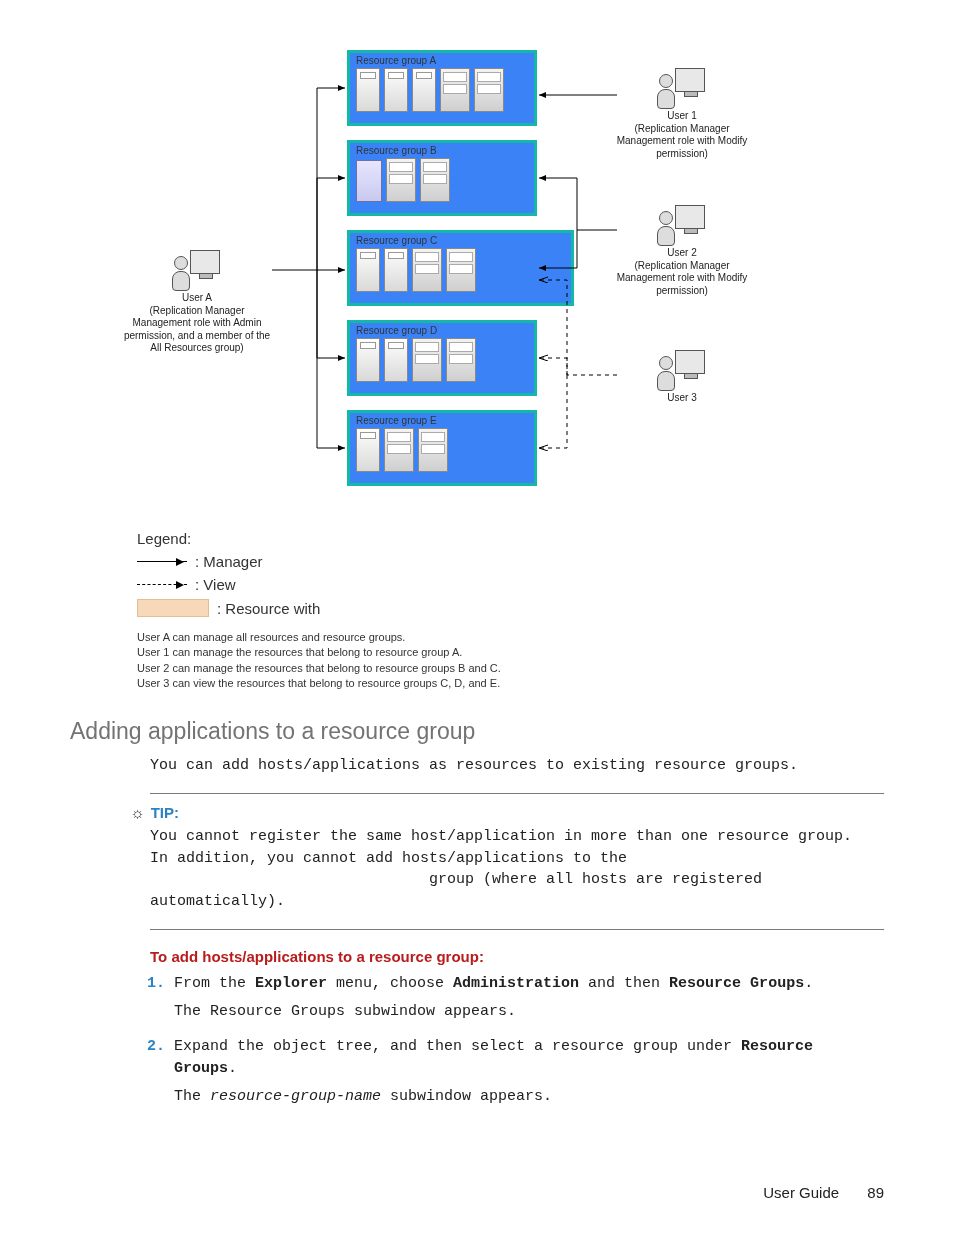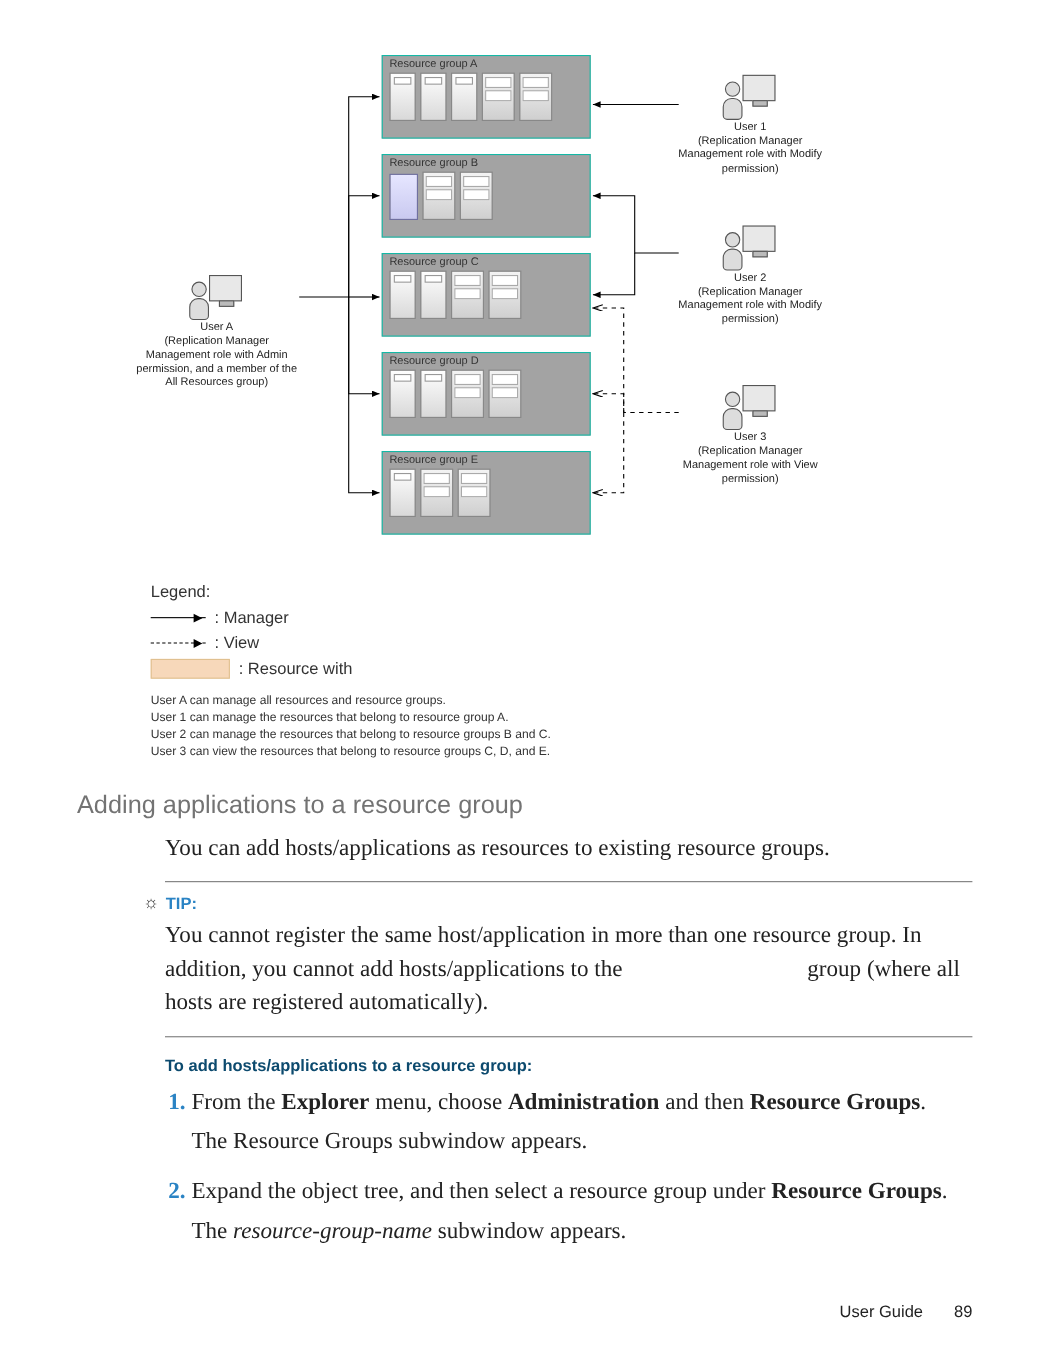--- a/index.html
+++ b/index.html
@@ -20,22 +20,22 @@
   
   .diagram-wrap {
     position: relative;
     width: 720px;
     height: 640px;
     margin: 0 auto 20px auto;
     font-family: Arial, sans-serif;
   }
   .rgroup {
     position: absolute;
-    background: #a3a3a3;
-    border: 1px solid #14b8a6;
+    background: #3b82f6;
+    border: 3px solid #14b8a6;
     box-sizing: border-box;
     padding: 2px 6px 4px 6px;
     font-size: 10px;
     color: #333;
   }
   .rgroup .title { font-size: 10px; margin-bottom: 2px; }
   .icons-row { display:flex; gap:4px; align-items:flex-end; }
   .server {
     width: 22px; height: 42px;
     background: linear-gradient(#fefefe,#d9d9d9);
@@ -122,43 +122,43 @@
   }
   
   h2.section {
     font-family: "Segoe UI Light","Helvetica Neue",Arial,sans-serif;
     font-weight:300;
     color:#737373;
     font-size:23px;
     margin:28px 0 10px 0;
   }
   .body-text, .tip-body, ol.steps li, .sub {
-    font-family: Liberation Serif, serif;
-    font-size:21px;
+    font-family: Liberation Mono, monospace;
+    font-size:15px;
     line-height:1.45;
     color:#222;
   }
   .body-text { margin:0 0 12px 80px; }
   .rule {
     border:none; border-top:1px solid #7a7a7a;
     margin:16px 0 10px 80px;
   }
   .tip-block { margin:0 0 0 60px; }
   .tip-head {
     display:flex; align-items:center; gap:6px;
     color:#2a83c4; font-weight:600; font-size:15px;
     font-family:"Segoe UI",Arial,sans-serif;
     margin-bottom:4px;
   }
   .tip-icon {
     font-size:16px; color:#333;
   }
   .tip-body { margin-left:20px; margin-right:10px; }
   .subhead {
-    color:#0c4a6e; font-weight:600;
+    color:#b91c1c; font-weight:600;
     font-family:"Segoe UI",Arial,sans-serif;
     font-size:15px;
     margin:18px 0 8px 80px;
   }
   ol.steps {
     margin:0 0 0 80px; padding-left:24px;
   }
   ol.steps li { margin:0 0 14px 0; }
   ol.steps li::marker { color:#2a83c4; font-weight:600; }
   .sub { margin:6px 0 0 0; }
@@ -188,21 +188,21 @@
         </div>
     </div>
     <div class="rgroup" style="left:230px; top:90px; width:190px; height:76px;">
       <div class="title">Resource group B</div>
       <div class="icons-row">
           <div class="client"></div>
           <div class="rack"></div>
           <div class="rack"></div>
         </div>
     </div>
-    <div class="rgroup" style="left:230px; top:180px; width:190px; height:76px;">
+    <div class="rgroup" style="left:230px; top:180px; width:227px; height:76px;">
       <div class="title">Resource group C</div>
       <div class="icons-row">
           <div class="server"></div>
           <div class="server"></div>
           <div class="rack"></div>
           <div class="rack"></div>
         </div>
     </div>
     <div class="rgroup" style="left:230px; top:270px; width:190px; height:76px;">
       <div class="title">Resource group D</div>
@@ -260,21 +260,20 @@
 
     <div class="user-node" style="left:490px; top:300px;">
       <div class="user-fig">
         <div class="figure">
             <div class="head"></div>
             <div class="body"></div>
           </div>
         <div class="monitor"></div>
       </div>
       <div>User 3</div>
-      <div>(Replication Manager Management role with View permission)</div>
     </div>
 
     <svg class="wires">
       <defs>
         <marker id="ah" markerWidth="8" markerHeight="8" refX="7" refY="3" orient="auto">
           <path d="M0,0 L7,3 L0,6 Z" fill="#000"></path>
         </marker>
         <marker id="aho" markerWidth="10" markerHeight="8" refX="9" refY="3" orient="auto">
           <path d="M0,0 L9,3 L0,6" fill="none" stroke="#000"></path>
         </marker>

